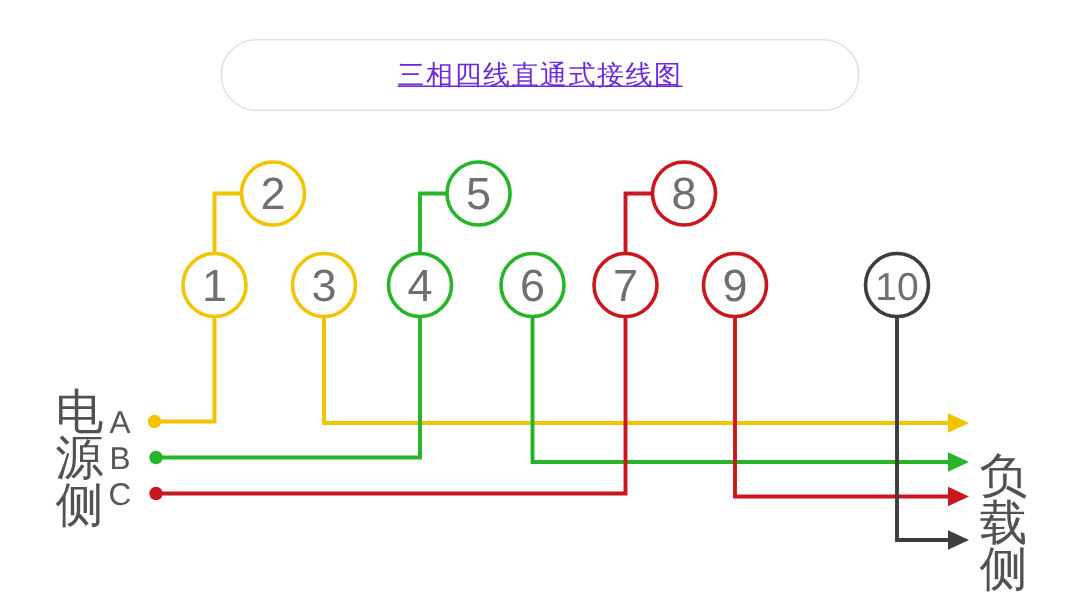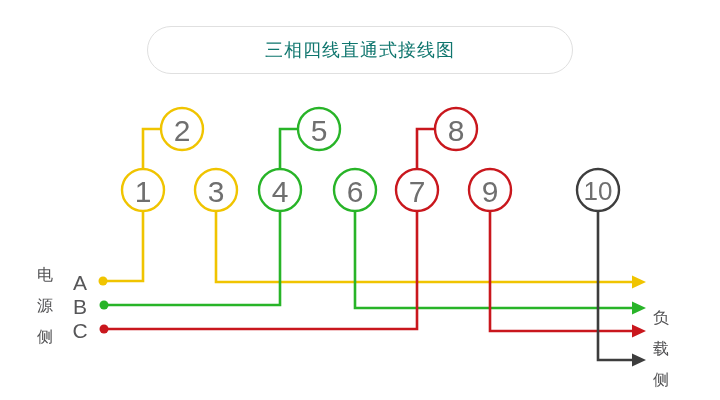--- a/index.html
+++ b/index.html
@@ -7,25 +7,25 @@
     width:720px;height:400px;background:#ffffff;position:relative;overflow:hidden;
     font-family:"Liberation Sans","DejaVu Sans",sans-serif;
   }
   .title-pill{
     position:absolute;left:147px;top:26px;width:424px;height:46px;
     border:1px solid #e0e0e0;border-radius:24px;
     display:flex;align-items:center;justify-content:center;
     background:#ffffff;
   }
   .title-pill span{
-    font-size:18px;color:#0f766e;letter-spacing:1px;
+    font-size:18px;color:#6d28d9;letter-spacing:1px;text-decoration:underline;
   }
   .v-label{
-    position:absolute;width:26px;font-size:16px;line-height:31px;
-    color:#515153;word-break:break-all;
+    position:absolute;width:26px;font-size:32px;line-height:31px;
+    color:#515153;text-align:center;word-break:break-all;
   }
   #src-label{left:37px;top:259px;}
   #load-label{left:653px;top:262px;margin-top:40px;}
   svg{position:absolute;left:0;top:0;}
   .wire{fill:none;stroke-width:2.6px;}
   .term{fill:#ffffff;stroke-width:2.4px;}
   .term-num{fill:#6f6f6f;font-size:30px;font-family:"Liberation Sans","DejaVu Sans",sans-serif;}
   .term-num.two-digit{font-size:26px;}
   .phase-letter{fill:#565658;font-size:21px;font-family:"Liberation Sans","DejaVu Sans",sans-serif;}
 </style>

